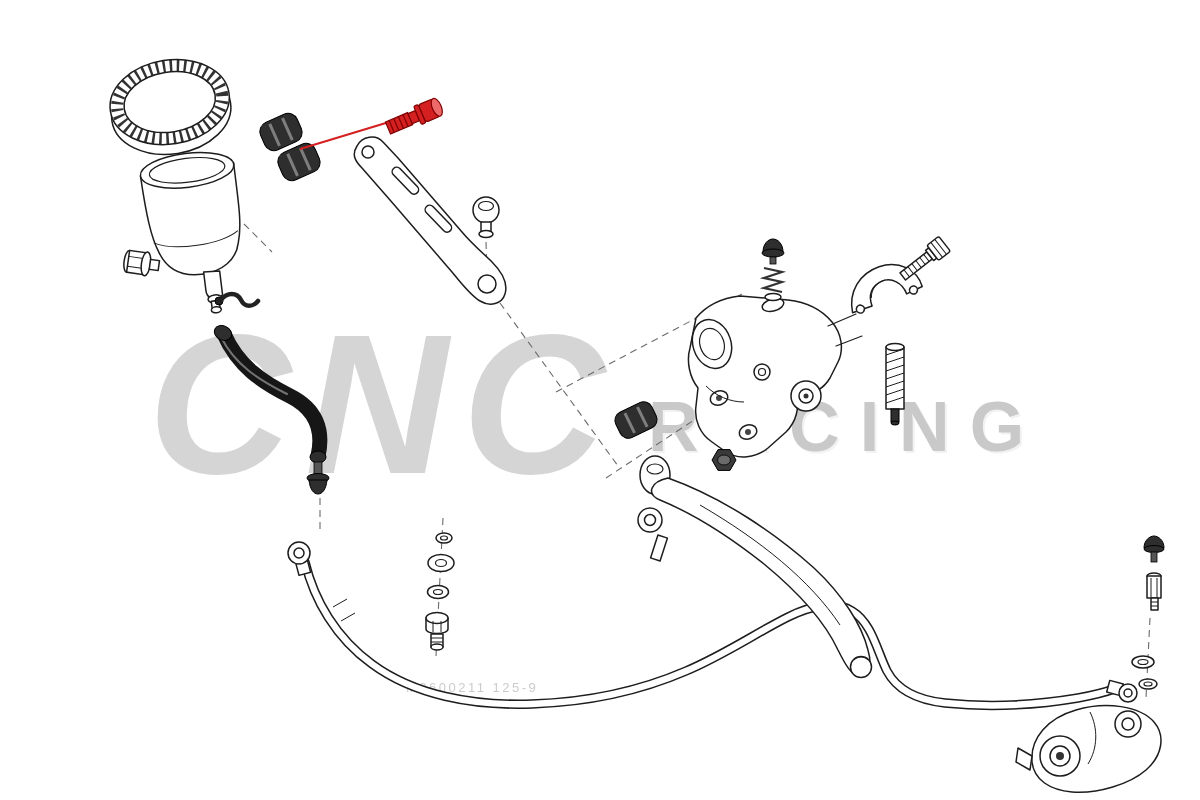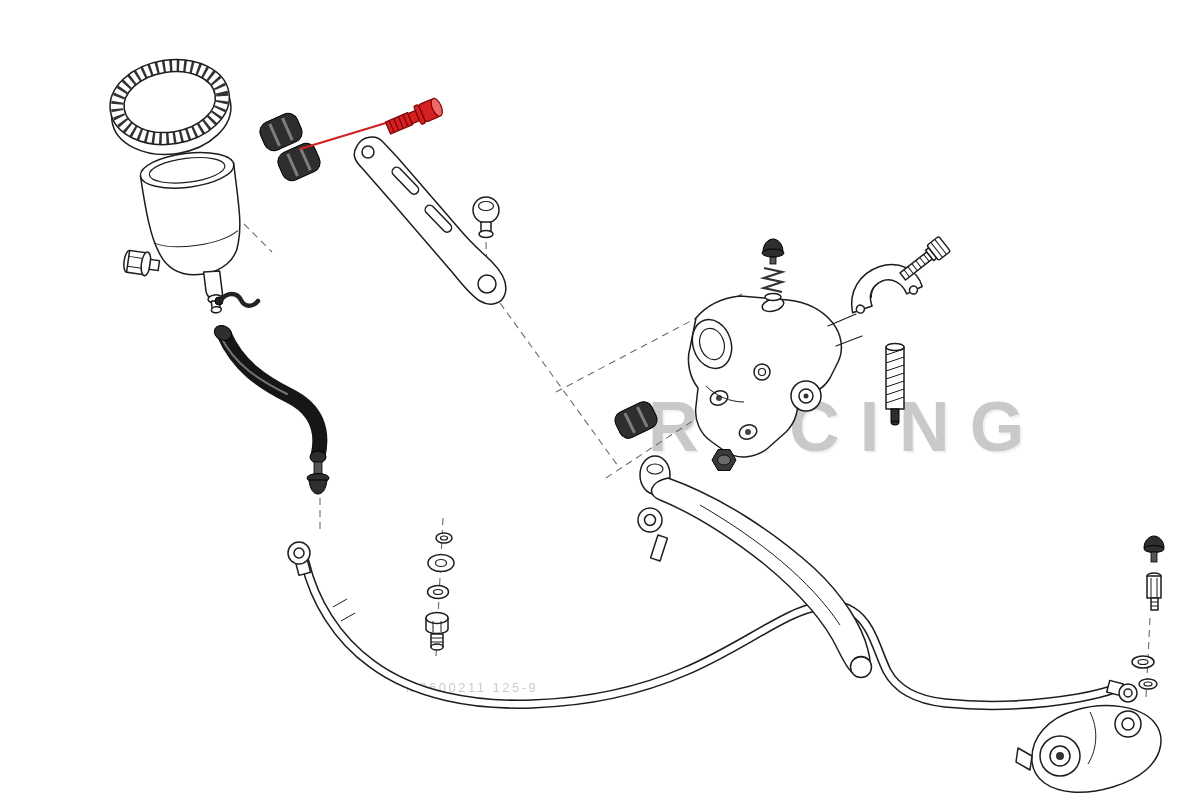--- a/index.html
+++ b/index.html
@@ -40,20 +40,21 @@
   .hosehl{fill:none;stroke:#fff;stroke-width:2;opacity:.4;stroke-linecap:round;}
   .hose-outer{fill:none;stroke:var(--ink,#1d1d1d);stroke-width:9.5;stroke-linecap:round;}
   .hose-inner{fill:none;stroke:#fff;stroke-width:6.4;stroke-linecap:round;}
   .knurl{fill:none;stroke:var(--ink,#1d1d1d);stroke-width:12;stroke-dasharray:2.5 4.5;opacity:.9;}
 </style>
 </head>
 <body>
 
 <div class="stage">
 
+  <div class="wm-primary">CNC</div>
   <div class="wm-secondary">RACING</div>
   <div class="wm-code">M0600211 125-9</div>
 
   <svg class="diagram" width="1200" height="800" viewBox="0 0 1200 800">
 
     <g>
       <path class="dash" d="M244,224 L272,252"></path>
       <path class="dash" d="M486,242 L487,272"></path>
       <path class="dash" d="M500,303 L618,466"></path>
       <path class="dash" d="M556,392 L742,294"></path>

